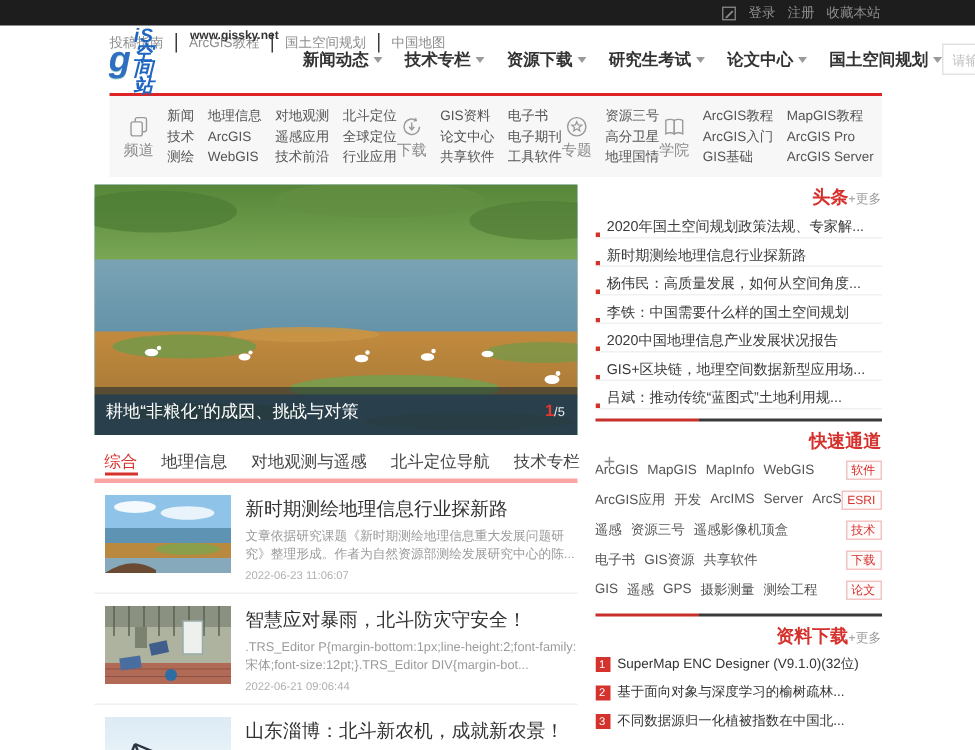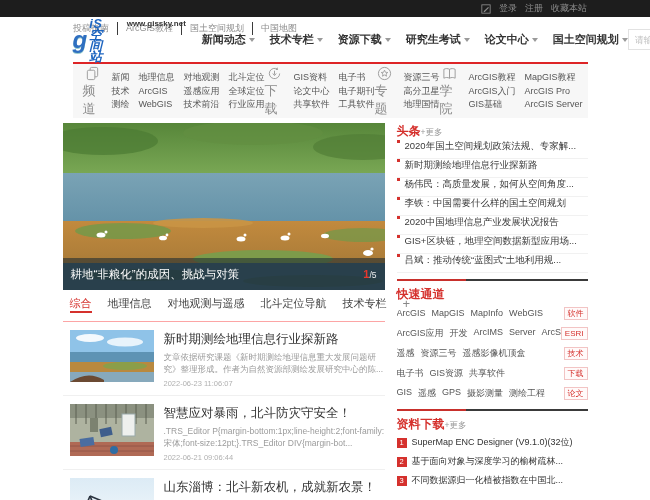--- a/index.html
+++ b/index.html
@@ -34,60 +34,60 @@
   .search input { width:106px; height:21px; border:1px solid #e2e2e2; font-size:9px; padding:0 6px;
     color:#555; outline:none; }
   .search input::placeholder { color:#c2c2c2; }
 
   
   .redline { height:2px; background:#dd2426; margin-left:10px; }
   .megamenu { margin-left:10px; background:#f7f7f7; padding:7px 10px 6px 10px; display:flex;
     align-items:center; justify-content:space-between; height:54px; }
   .mm-group { display:flex; align-items:center; gap:9px; }
   .mm-head { display:flex; flex-direction:column; align-items:center; gap:1px; color:#8c8c8c;
-    font-size:13px; cursor:pointer; min-width:20px; }
+    font-size:10px; cursor:pointer; min-width:20px; }
   .mm-col { display:flex; flex-direction:column; font-size:9px; color:#555; line-height:13.5px; }
   .mm-col a { color:#555; text-decoration:none; white-space:nowrap; cursor:pointer; }
 
   
   .main { display:flex; margin:5px auto 0; width:525px; }
   .left-col { width:322px; }
   .right-col { width:191px; margin-left:12px; }
 
   
   .carousel { position:relative; width:322px; height:167px; overflow:hidden; background:#587; }
   .carousel svg { display:block; }
   .caption { position:absolute; left:0; right:0; bottom:0; height:25px;
     background:rgba(28,42,48,.58); color:#fff; display:flex; align-items:center;
     padding:16px 8px; font-size:11.5px; }
   .pager { margin-left:auto; font-size:8.5px; color:#eee; }
   .pager b { color:#e8372c; font-size:11px; font-weight:bold; }
 
   
-  .tabs { display:flex; align-items:flex-start; margin-top:6px; height:26px;
-    border-bottom:1px solid #fca5a5; font-size:11px; color:#444; padding:0 7px; gap:16px; }
+  .tabs { display:flex; align-items:center; margin-top:6px; height:26px;
+    border-bottom:3px solid #fca5a5; font-size:11px; color:#444; padding:0 7px; gap:16px; }
   .tab { display:flex; align-items:center; cursor:pointer; white-space:nowrap; }
   .tab.active { color:#d5312d; border-bottom:2px solid #d5312d; margin-bottom:-1px; }
   .tab-more { margin-left:auto; color:#888; font-size:13px; display:flex; align-items:center; cursor:pointer; }
 
   
   .news-item { display:flex; gap:10px; padding:8px 0 7px 7px; border-bottom:1px solid #f0f0f0; cursor:pointer; }
   .thumb { width:84px; height:52px; flex:none; overflow:hidden; background:#bcd; }
   .news-body { flex:1; min-width:0; }
   .news-title { font-size:12.5px; color:#333; margin:1px 0 4px; font-weight:normal;
     white-space:nowrap; overflow:hidden; }
   .news-desc { font-size:8.5px; color:#9b9b9b; line-height:11.5px; max-height:23px;
     overflow:hidden; word-break:break-all; }
   .news-date { font-size:7.5px; color:#b0b0b0; margin-top:4px; }
 
   
-  .panel-head { display:flex; align-items:baseline; justify-content:flex-start; height:17px; }
+  .panel-head { display:flex; align-items:baseline; justify-content:flex-end; height:17px; }
   .panel-title { color:#d5312d; font-size:12px; font-weight:bold; }
   .panel-more { color:#9a9a9a; font-size:8.5px; text-decoration:none; cursor:pointer; }
-  .hl-item { display:flex; align-items:flex-start; gap:5px; height:19px;
+  .hl-item { display:flex; align-items:flex-end; gap:5px; height:19px;
     border-bottom:1px solid #f1f1f1; font-size:9.5px; color:#3a3a3a;
     white-space:nowrap; overflow:hidden; cursor:pointer; }
   .hl-item:last-child { border-bottom:none; }
   .bullet { width:3px; height:3px; background:#d5312d; flex:none; }
   .divider { height:2px; margin:6px 0 5px;
     background:linear-gradient(to right,#c8302c 0 36%,#3a3a3a 36%); }
   .quick-row { display:flex; align-items:center; height:20px; font-size:9px; color:#555; }
   .quick-links { display:flex; gap:6px; flex:1; white-space:nowrap; overflow:hidden; }
   .quick-links a { color:#555; text-decoration:none; cursor:pointer; }
   .badge { flex:none; font-size:8px; color:#d5312d; border:1px solid #f2c4c4; background:#fffafa;

